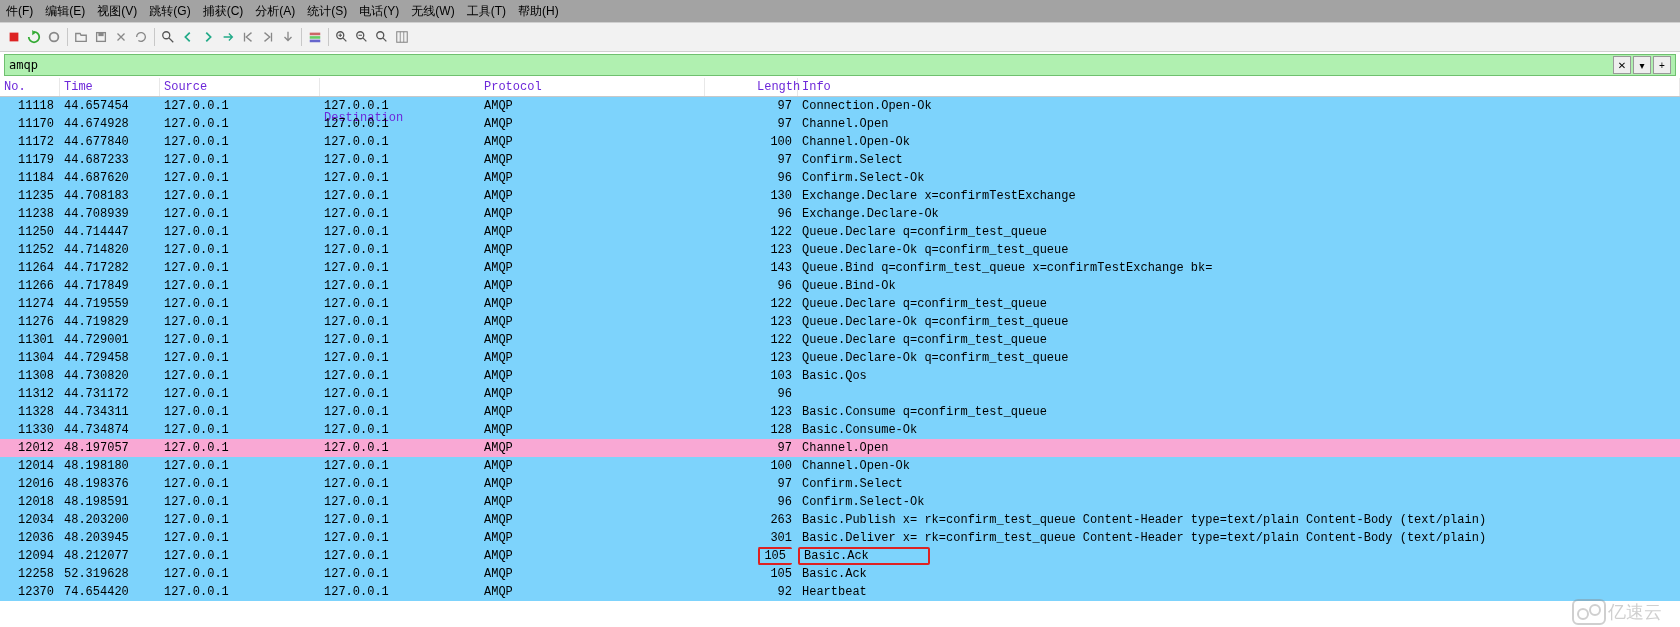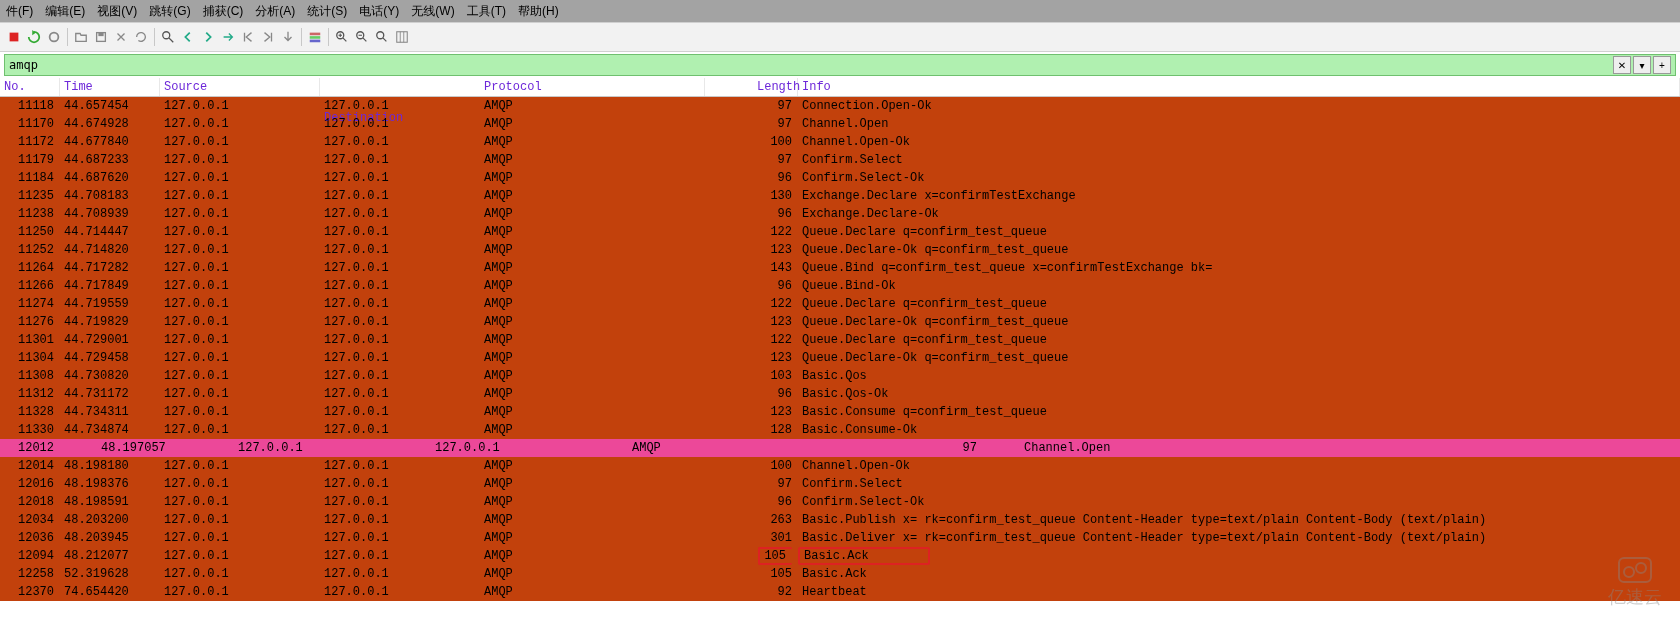--- a/index.html
+++ b/index.html
@@ -97,23 +97,23 @@
     box-sizing: border-box;
   }
   .packet-list {
     font-family: Consolas, "Courier New", monospace;
     font-size: 12px;
   }
   .row {
     display: flex;
     height: 18px;
     align-items: center;
-    background: #c2410c;
-  }
-  .row.sel { background: #ec4899; gap: 37px; }
+    background: #7dd3fc;
+  }
+  .row.sel { background: #f9a8d4; }
   .row > div {
     padding-left: 4px;
     box-sizing: border-box;
     white-space: nowrap;
   }
   .col-no   { width: 60px; text-align: right; padding-right: 6px; }
   .col-time { width: 100px; }
   .col-src  { width: 160px; }
   .col-dst  { width: 160px; }
   .col-pro  { width: 225px; }
@@ -129,29 +129,28 @@
   .highlight-box {
     border: 2px solid #d22;
     border-radius: 2px;
     display: inline-block;
     padding: 0 4px;
     margin-left: -4px;
   }
   .watermark {
     position: absolute;
     right: 18px;
-    bottom: 18px;
+    bottom: 2px;
     opacity: 0.4;
     display: flex;
     align-items: center;
     gap: 2px;
     font-size: 18px;
     color: #888;
     font-family: "Microsoft YaHei", Arial, sans-serif;
-    flex-direction: column;
   }
   .watermark .logo {
     width: 30px;
     height: 22px;
     border: 2px solid #888;
     border-radius: 6px;
     position: relative;
   }
   .watermark .logo::before,
   .watermark .logo::after {
@@ -459,21 +458,20 @@
       <div class="col-len">103</div>
       <div class="col-info">Basic.Qos</div>
     </div>
     <div class="row">
       <div class="col-no">11312</div>
       <div class="col-time">44.731172</div>
       <div class="col-src">127.0.0.1</div>
       <div class="col-dst">127.0.0.1</div>
       <div class="col-pro">AMQP</div>
       <div class="col-len">96</div>
-      <div class="col-info">Basic.Qos-Ok</div>
     </div>
     <div class="row">
       <div class="col-no">11328</div>
       <div class="col-time">44.734311</div>
       <div class="col-src">127.0.0.1</div>
       <div class="col-dst">127.0.0.1</div>
       <div class="col-pro">AMQP</div>
       <div class="col-len">123</div>
       <div class="col-info">Basic.Consume q=confirm_test_queue</div>
     </div>

